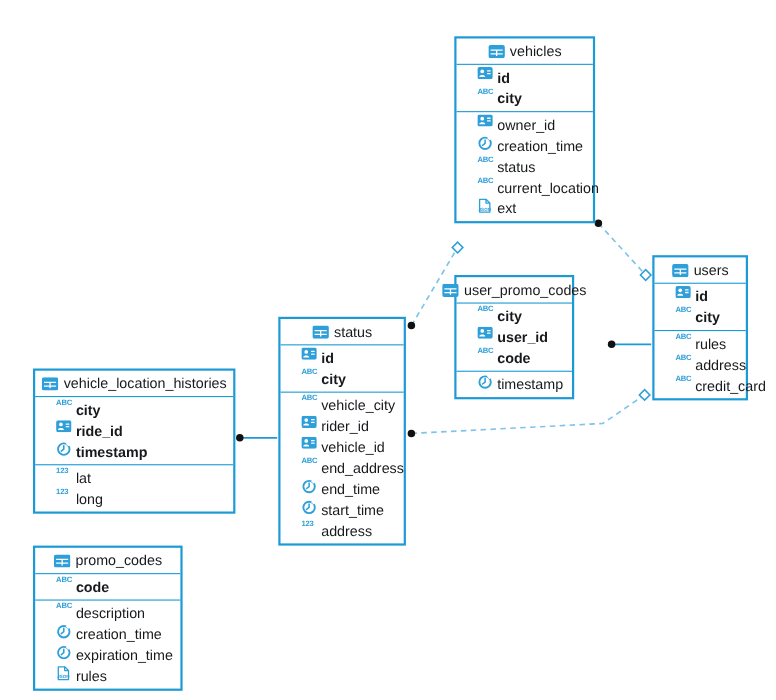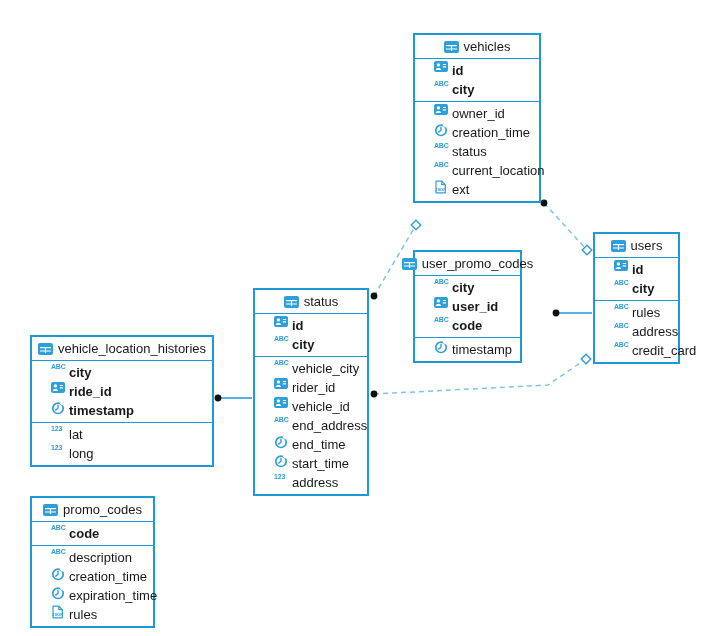--- a/index.html
+++ b/index.html
@@ -341,21 +341,21 @@
           <span class="flabel">lat</span>
         </div>
         <div class="frow">
           <span class="ficon">
             <i class="txtic">123</i>
           </span>
           <span class="flabel">long</span>
         </div>
       </div>
     </div>
-    <div class="erd-table" style="left: 30px; top: 496px; width: 125px;">
+    <div class="erd-table" style="left: 30px; top: 496px; width: 136px;">
       <div class="thead">
         <span style="display: flex;">
           <svg width="15" height="12" viewBox="0 0 15 12">
             <rect x="0" y="0" width="15" height="12" rx="2" fill="#2e9fd9"></rect>
             <path d="M2 4.6 H13 M2 8 H13 M7.5 4.6 V10" stroke="#fff" stroke-width="1.2" fill="none"></path>
           </svg>
         </span>
         <span>promo_codes</span>
       </div>
       <div class="sect keys">

